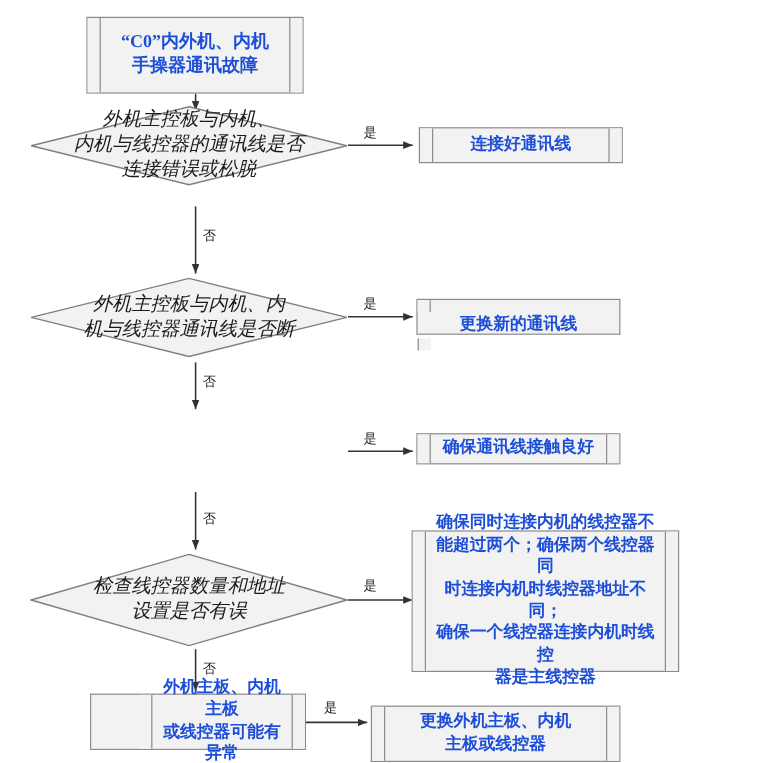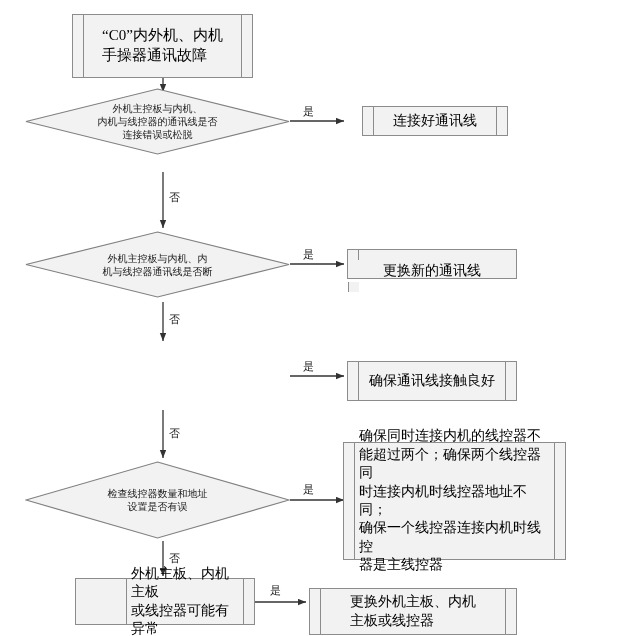--- a/index.html
+++ b/index.html
@@ -43,24 +43,26 @@
   }
   .procbox .bar.right {
     border-right: none;
     border-left: 1px solid #8c8c8c;
   }
   .procbox .body {
     flex: 1 1 auto;
     display: flex;
     align-items: center;
     justify-content: center;
+    text-align: center;
     padding: 2px 4px;
-    color: #000000;
+    color: #1d4ed8;
     line-height: 1.32;
     white-space: pre-line;
+    font-weight: bold;
   }
 
   
   .diamond {
     position: absolute;
   }
   .diamond svg {
     position: absolute;
     left: 0;
     top: 0;
@@ -86,21 +88,21 @@
   .elabel {
     position: absolute;
     color: #1a1a1a;
     font-size: 11px;
     line-height: 1;
     white-space: nowrap;
   }
 
   .fs15 { font-size: 15px; }
   .fs14 { font-size: 14px; }
-  .fs135 { font-size: 10px; }
+  .fs135 { font-size: 16px; font-style: italic; }
 </style>
 </head>
 <body>
 
 <div id="canvas">
 
   <svg class="wires" viewBox="0 0 631 636">
     <defs>
       <marker id="arrow" markerWidth="9" markerHeight="9" refX="8" refY="3.2" orient="auto" markerUnits="userSpaceOnUse">
         <path d="M0,0 L8,3.2 L0,6.4 z" fill="#333333"></path>
@@ -137,42 +139,42 @@
 
   <div class="diamond" style="left:25px; top:88px; width:265px; height:67px;">
     <svg viewBox="0 0 265 67" preserveAspectRatio="none">
       <polygon points="132.5,1 264,33.5 132.5,66 1,33.5" fill="#f2f2f2" stroke="#808080" stroke-width="1.2"></polygon>
     </svg>
     <div class="dtext fs135">外机主控板与内机、
 内机与线控器的通讯线是否
 连接错误或松脱</div>
   </div>
 
-  <div class="procbox" style="left:362px; top:106px; width:146px; height:30px;">
+  <div class="procbox" style="left:349px; top:106px; width:170px; height:30px;">
     <div class="bar"></div>
     <div class="body fs14">连接好通讯线</div>
     <div class="bar right"></div>
   </div>
 
   <div class="diamond" style="left:25px; top:231px; width:265px; height:67px;">
     <svg viewBox="0 0 265 67" preserveAspectRatio="none">
       <polygon points="132.5,1 264,33.5 132.5,66 1,33.5" fill="#f2f2f2" stroke="#808080" stroke-width="1.2"></polygon>
     </svg>
     <div class="dtext fs135">外机主控板与内机、内
 机与线控器通讯线是否断</div>
   </div>
 
   <div class="procbox" style="left:347px; top:249px; width:170px; height:30px;flex-direction:column;">
     <div class="bar"></div>
     <div class="body fs14">更换新的通讯线</div>
     <div class="bar right"></div>
   </div>
 
 
-  <div class="procbox" style="left:347px; top:361px; width:170px; height:40px;">
+  <div class="procbox" style="left:347px; top:361px; width:170px; height:26px;">
     <div class="bar"></div>
     <div class="body fs14">确保通讯线接触良好</div>
     <div class="bar right"></div>
   </div>
 
   <div class="diamond" style="left:25px; top:461px; width:265px; height:78px;">
     <svg viewBox="0 0 265 78" preserveAspectRatio="none">
       <polygon points="132.5,1 264,39 132.5,77 1,39" fill="#f2f2f2" stroke="#808080" stroke-width="1.2"></polygon>
     </svg>
     <div class="dtext fs135">检查线控器数量和地址

